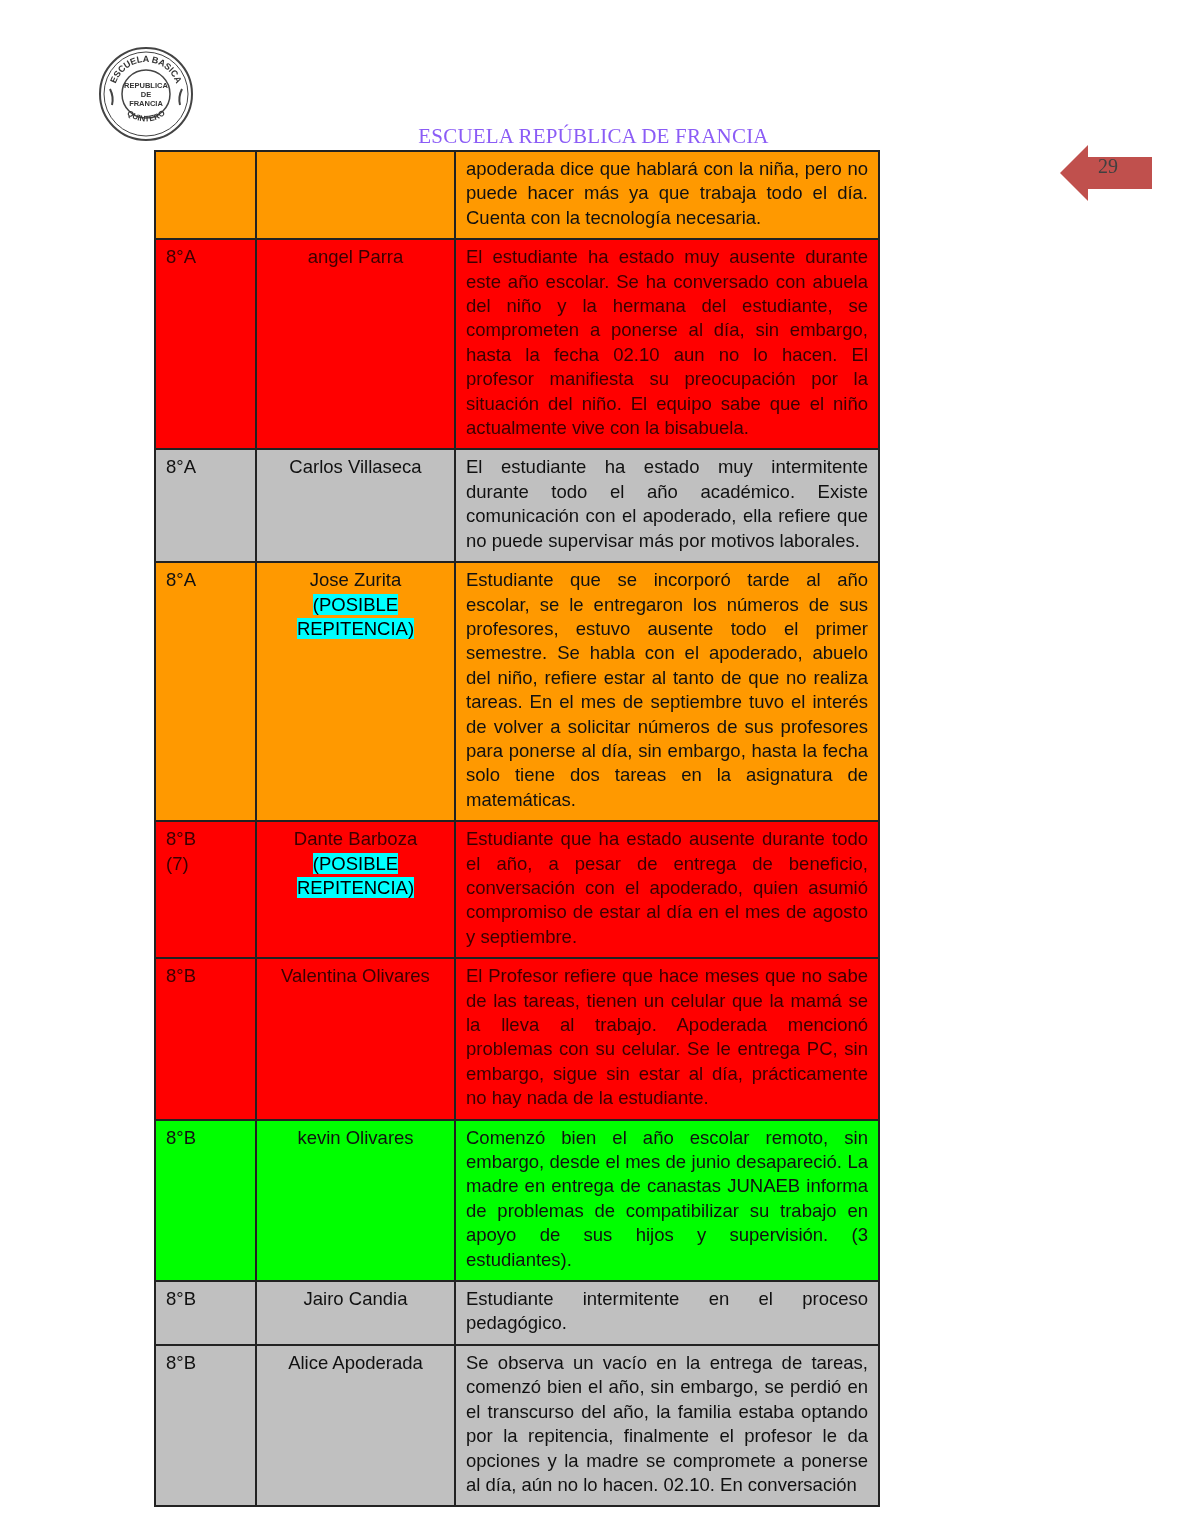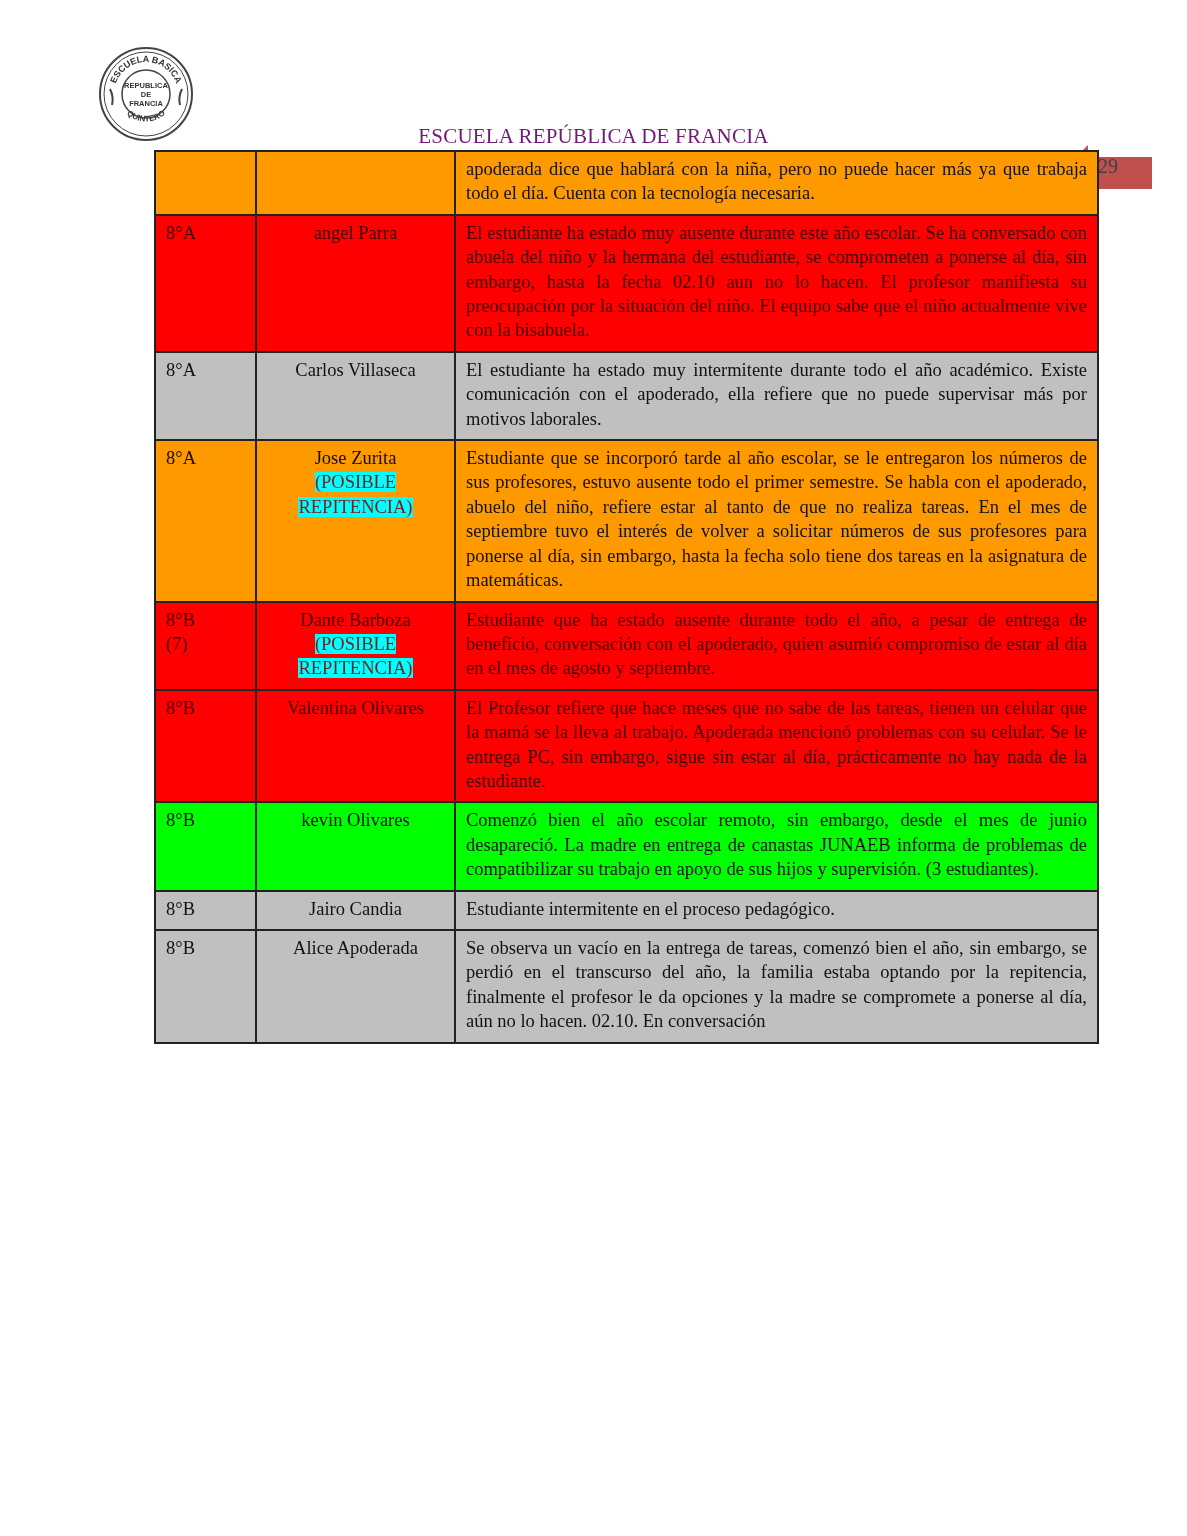--- a/index.html
+++ b/index.html
@@ -1,30 +1,30 @@
 <!DOCTYPE html>
 <html><head>
 <meta charset="utf-8">
 <style>
   html, body { margin:0; padding:0; background:#ffffff; }
   body { width:1187px; height:1536px; position:relative; overflow:hidden; font-family:"Liberation Sans", sans-serif; }
   .seal { position:absolute; left:96px; top:44px; width:100px; height:100px; }
-  .header-title { position:absolute; left:0; width:1187px; top:124px; text-align:center; font-family:"Liberation Serif", serif; font-size:21px; color:#701a75; letter-spacing:0.2px; }
+  .header-title { position:absolute; left:0; width:1187px; top:124px; text-align:center; font-family:"Liberation Serif", serif; font-size:21px; color:#8b5cf6; letter-spacing:0.2px; }
   .page-arrow { position:absolute; left:1060px; top:145px; width:92px; height:56px; }
   .page-arrow span { position:absolute; left:38px; top:10px; font-family:"Liberation Serif", serif; font-size:20px; color:#404040; }
-  table.main { position:absolute; left:154px; top:150px; width:945px; border-collapse:collapse; table-layout:fixed;font-family:Liberation Serif, serif; }
+  table.main { position:absolute; left:154px; top:150px; width:726px; border-collapse:collapse; table-layout:fixed; }
   table.main td { border:2px solid #222; vertical-align:top; font-size:18.5px; line-height:24.4px; padding:5px 10px 8px 10px; color:#111; }
   td.c1 { width:79px; }
   td.c2 { width:177px;text-align:center; }
   td.c3 { text-align:justify; }
   tr.orange td { background:#ff9900; }
   tr.red td { background:#ff0000; color:#3a0000; }
   tr.gray td { background:#c0c0c0; }
   tr.green td { background:#00ff00; }
-  .hl { background:#00ffff; color:#7f1d1d; }
+  .hl { background:#00ffff; color:#000000; }
 </style>
 </head>
 <body>
 
 <svg class="seal" viewBox="0 0 100 100">
   <circle cx="50" cy="50" r="46" fill="none" stroke="#444" stroke-width="2"></circle>
   <circle cx="50" cy="50" r="42" fill="none" stroke="#444" stroke-width="1"></circle>
   <circle cx="50" cy="50" r="24" fill="none" stroke="#444" stroke-width="1.5"></circle>
   <defs>
     <path id="arcTop" d="M 18 50 A 32 32 0 0 1 82 50"></path>

